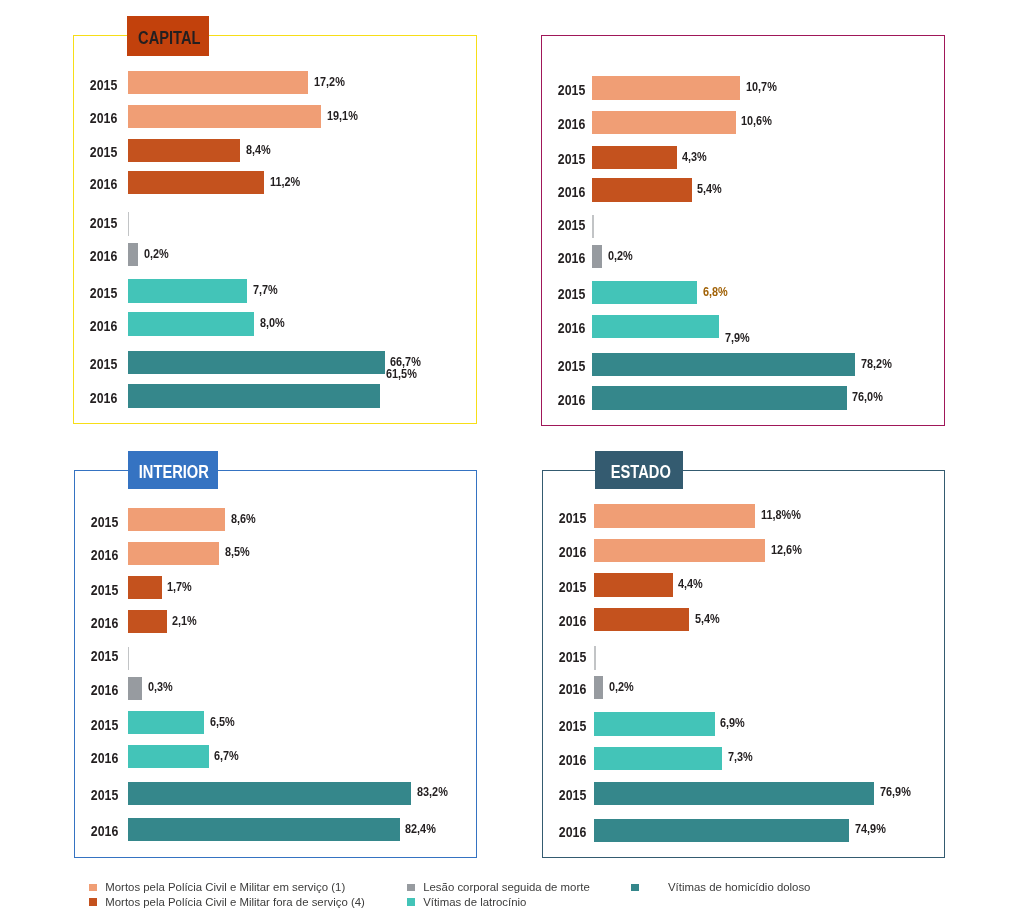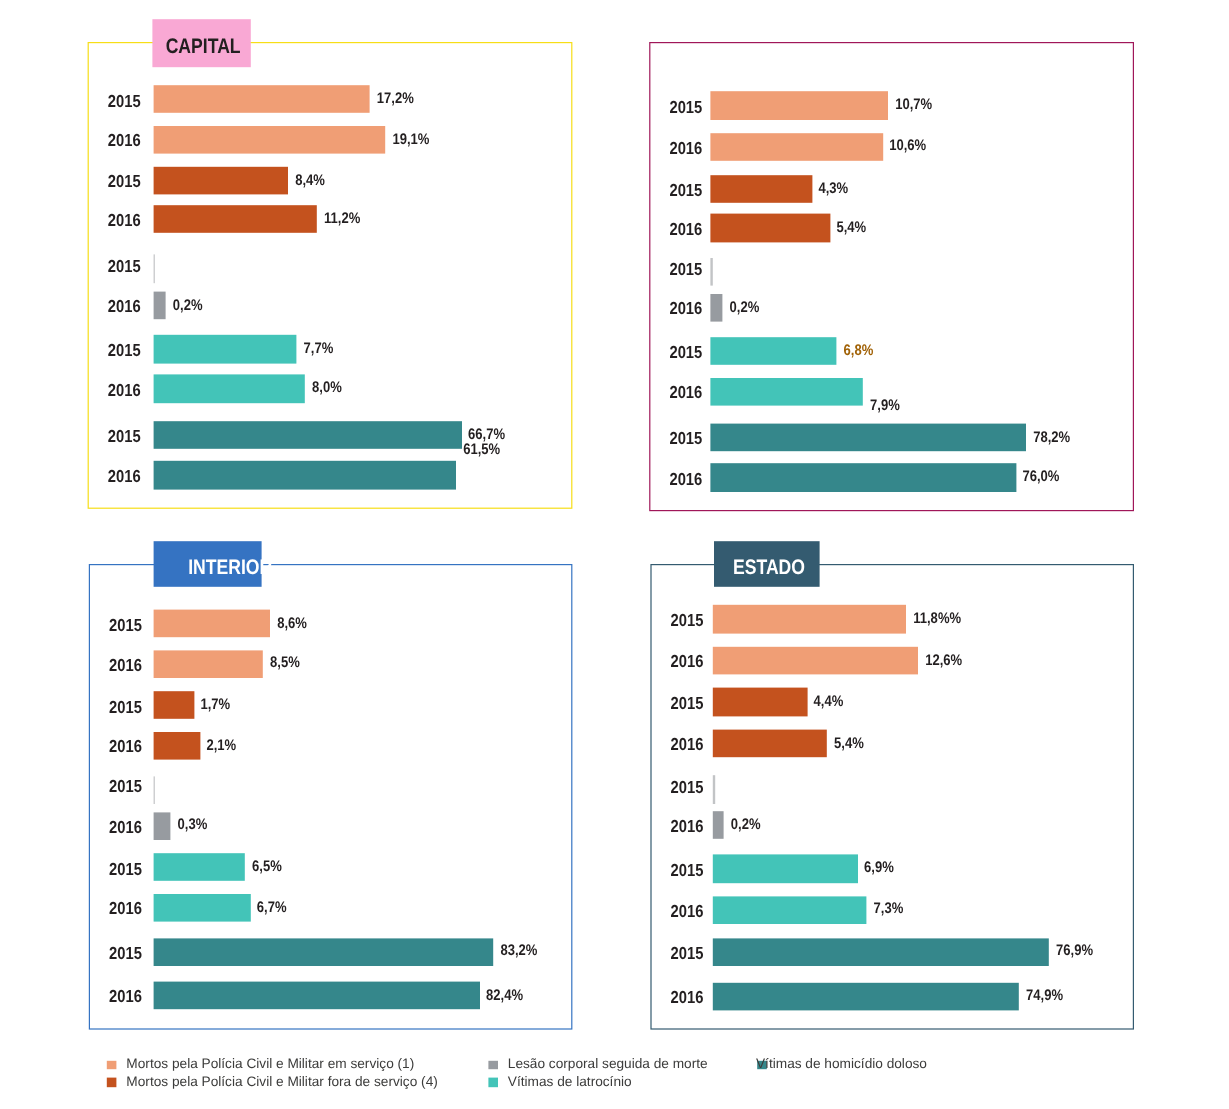--- a/index.html
+++ b/index.html
@@ -31,21 +31,21 @@
   .legend{position:absolute;left:0;top:0;width:1024px;height:820px;}
   .lg-sw{position:absolute;}
   .lg-tx{position:absolute;font-size:11.4px;line-height:1;white-space:nowrap;font-weight:normal;}
 </style>
 </head>
 <body>
 
 <div id="stage">
     <div class="panel">
       <div class="panel-frame" style="left: 73px; top: 35px; width: 404px; height: 388.5px; border: 1.5px solid rgb(247, 222, 23);"></div>
-      <div class="panel-title" style="left: 126.6px; top: 16.3px; width: 82.2px; height: 39.8px; background: #f9a8d4;">
+      <div class="panel-title" style="left: 126.6px; top: 16.3px; width: 82.2px; height: 39.8px; background: #c2410c;">
         <div class="ttl" style="color: rgb(35, 31, 32); margin-top: -6.6px; margin-left: 1.4px;"><i>CAPITAL</i></div>
       </div>
       <div class="bar" style="left: 127.5px; top: 71px; width: 180.4px; height: 23.4px; background: rgb(240, 158, 117);"></div>
       <div class="ylab" style="left: -22.5px; width: 140px; top: 77.5px; color: rgb(35, 31, 32);"><i>2015</i></div>
       <div class="vlab" style="left: 313.5px; top: 75.8px; color: rgb(35, 31, 32);"><i>17,2%</i></div>
       <div class="bar" style="left: 127.5px; top: 104.7px; width: 193.4px; height: 23.4px; background: rgb(240, 158, 117);"></div>
       <div class="ylab" style="left: -22.5px; width: 140px; top: 111.2px; color: rgb(35, 31, 32);"><i>2016</i></div>
       <div class="vlab" style="left: 326.5px; top: 109.5px; color: rgb(35, 31, 32);"><i>19,1%</i></div>
       <div class="bar" style="left: 127.5px; top: 138.9px; width: 112.4px; height: 23.4px; background: rgb(196, 82, 30);"></div>
       <div class="ylab" style="left: -22.5px; width: 140px; top: 145.4px; color: rgb(35, 31, 32);"><i>2015</i></div>
@@ -99,21 +99,21 @@
       <div class="bar" style="left: 592.3px; top: 352.8px; width: 262.9px; height: 23.3px; background: rgb(53, 135, 139);"></div>
       <div class="ylab" style="left: 444.8px; width: 140px; top: 359.25px; color: rgb(35, 31, 32);"><i>2015</i></div>
       <div class="vlab" style="left: 860.8px; top: 357.55px; color: rgb(35, 31, 32);"><i>78,2%</i></div>
       <div class="bar" style="left: 592.3px; top: 386.4px; width: 254.4px; height: 23.3px; background: rgb(53, 135, 139);"></div>
       <div class="ylab" style="left: 444.8px; width: 140px; top: 392.85px; color: rgb(35, 31, 32);"><i>2016</i></div>
       <div class="vlab" style="left: 852.3px; top: 391.15px; color: rgb(35, 31, 32);"><i>76,0%</i></div>
     </div>
     <div class="panel">
       <div class="panel-frame" style="left: 74.2px; top: 469.8px; width: 402.7px; height: 388.6px; border: 1.5px solid rgb(53, 115, 194);"></div>
       <div class="panel-title" style="left: 127.7px; top: 450.6px; width: 90.3px; height: 38.5px; background: rgb(53, 115, 194);">
-        <div class="ttl" style="color: rgb(255, 255, 255); margin-top: -6.1px; margin-left: 19px;"><i>INTERIOR</i></div>
+        <div class="ttl" style="color: rgb(255, 255, 255); margin-top: -6.1px; margin-left: 1px;"><i>INTERIOR</i></div>
       </div>
       <div class="bar" style="left: 127.6px; top: 508.4px; width: 97.3px; height: 23.1px; background: rgb(240, 158, 117);"></div>
       <div class="ylab" style="left: -21.7px; width: 140px; top: 514.75px; color: rgb(35, 31, 32);"><i>2015</i></div>
       <div class="vlab" style="left: 230.5px; top: 513.05px; color: rgb(35, 31, 32);"><i>8,6%</i></div>
       <div class="bar" style="left: 127.6px; top: 541.6px; width: 91.8px; height: 23.1px; background: rgb(240, 158, 117);"></div>
       <div class="ylab" style="left: -21.7px; width: 140px; top: 547.95px; color: rgb(35, 31, 32);"><i>2016</i></div>
       <div class="vlab" style="left: 225px; top: 546.25px; color: rgb(35, 31, 32);"><i>8,5%</i></div>
       <div class="bar" style="left: 127.6px; top: 576.3px; width: 34.2px; height: 23.1px; background: rgb(196, 82, 30);"></div>
       <div class="ylab" style="left: -21.7px; width: 140px; top: 582.65px; color: rgb(35, 31, 32);"><i>2015</i></div>
       <div class="vlab" style="left: 167.4px; top: 580.95px; color: rgb(35, 31, 32);"><i>1,7%</i></div>
@@ -176,15 +176,15 @@
     <div class="legend">
       <span class="lg-sw" style="left: 89.3px; top: 883.6px; width: 7.9px; height: 7.5px; background: rgb(240, 158, 117);"></span>
       <span class="lg-tx" style="left: 105.3px; top: 882.4px; color: rgb(60, 60, 59);">Mortos pela Polícia Civil e Militar em serviço (1)</span>
       <span class="lg-sw" style="left: 89.3px; top: 898px; width: 7.9px; height: 7.5px; background: rgb(196, 82, 30);"></span>
       <span class="lg-tx" style="left: 105.3px; top: 896.8px; color: rgb(60, 60, 59);">Mortos pela Polícia Civil e Militar fora de serviço (4)</span>
       <span class="lg-sw" style="left: 407.2px; top: 883.6px; width: 7.9px; height: 7.5px; background: rgb(151, 155, 160);"></span>
       <span class="lg-tx" style="left: 423.2px; top: 882.4px; color: rgb(60, 60, 59);">Lesão corporal seguida de morte</span>
       <span class="lg-sw" style="left: 407.2px; top: 898px; width: 7.9px; height: 7.5px; background: rgb(67, 196, 184);"></span>
       <span class="lg-tx" style="left: 423.2px; top: 896.8px; color: rgb(60, 60, 59);">Vítimas de latrocínio</span>
       <span class="lg-sw" style="left: 630.9px; top: 883.6px; width: 7.9px; height: 7.5px; background: rgb(53, 135, 139);"></span>
-      <span class="lg-tx" style="left: 630px; top: 882.4px; color: rgb(60, 60, 59);">Vítimas de homicídio doloso</span>
+      <span class="lg-tx" style="left: 668px; top: 882.4px; color: rgb(60, 60, 59);">Vítimas de homicídio doloso</span>
     </div>
   </div>
 
 </body></html>

